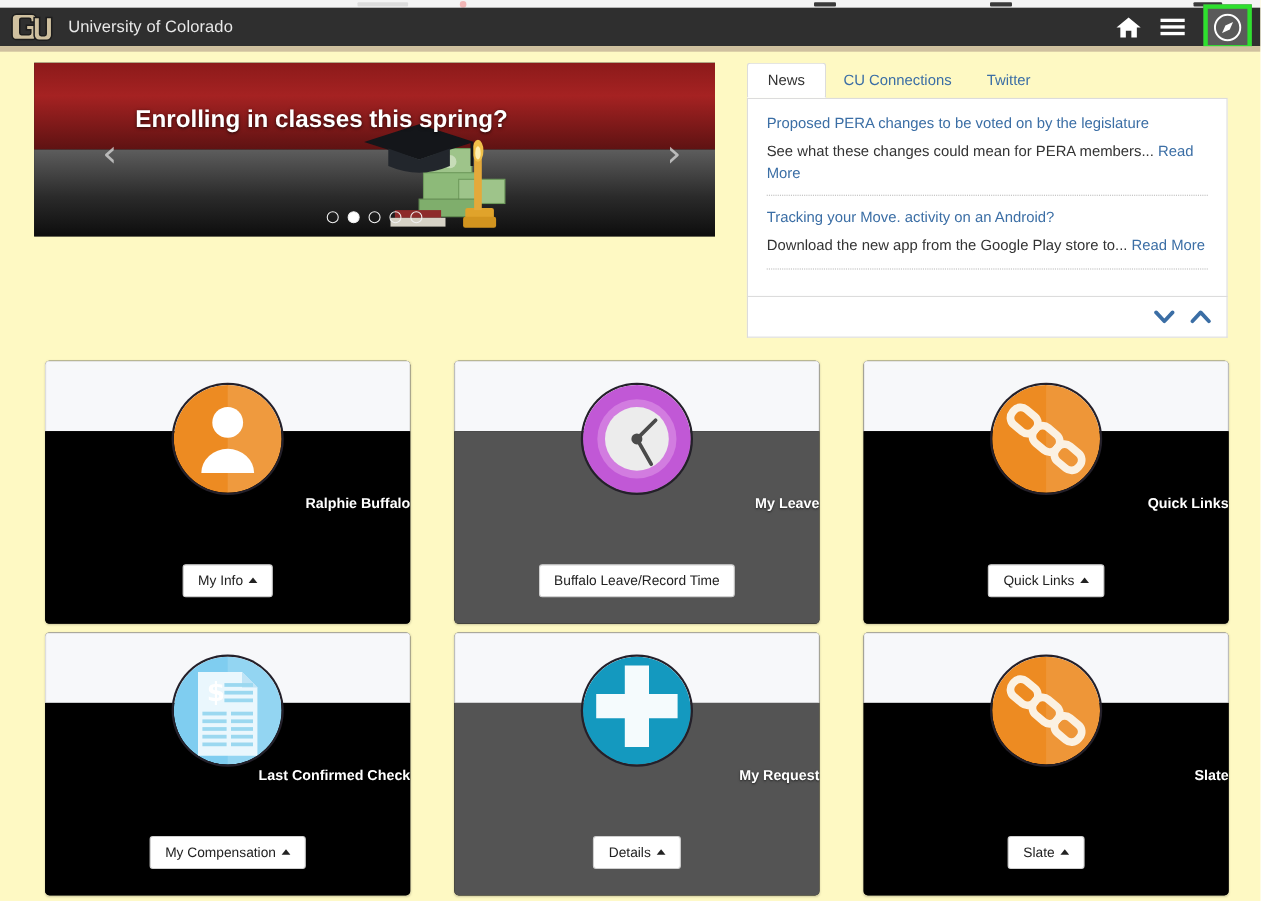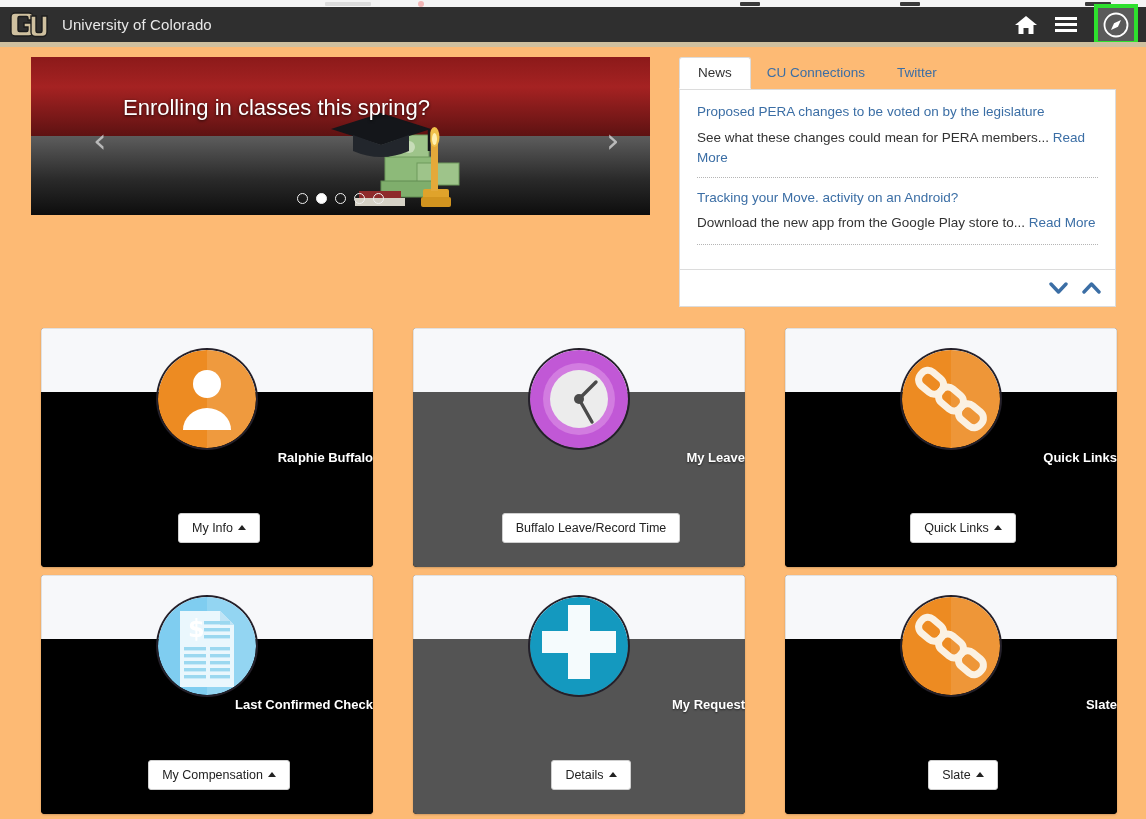--- a/index.html
+++ b/index.html
@@ -6,21 +6,21 @@
     margin: 0;
     padding: 0;
     background: #ffffff;
     font-family: "Liberation Sans", sans-serif;
   }
   #page {
     position: relative;
     width: 1146px;
     height: 819px;
     overflow: hidden;
-    background: #fdba74;
+    background: #fef9c3;
   }
 
   
   .browser-sliver {
     position: absolute;
     left: 0; top: 0;
     width: 1146px; height: 7px;
     background: #f4f4f4;
     border-bottom: 1px solid #e3e3e3;
   }
@@ -116,21 +116,21 @@
   }
   .carousel-caption {
     position: absolute;
     left: 92px; top: 38px;
     width: 460px;
     z-index: 4;
   }
   .carousel-title {
     color: #ffffff;
     font-size: 22px;
-    font-weight: normal;
+    font-weight: bold;
     text-shadow: 0 1px 3px rgba(0,0,0,.75);
     line-height: 1.15;
   }
   .carousel-sub {
     color: #ffffff;
     font-size: 13.5px;
     font-weight: bold;
     margin-top: 10px;
     line-height: 1.5;
     text-shadow: 0 1px 3px rgba(0,0,0,.8);
@@ -282,21 +282,21 @@
     width: 332px;
     text-align: right;
     color: #ffffff;
     font-size: 13px;
     font-weight: bold;
     z-index: 4;
     text-shadow: 0 1px 2px rgba(0,0,0,.6);
   }
   .tile-btn-wrap {
     position: absolute;
-    left: 12px; bottom: 24px;
+    left: 0; bottom: 24px;
     width: 332px;
     text-align: center;
     z-index: 4;
     margin-top: 32px;
   }
   .tile-btn {
     display: inline-block;
     background: #ffffff;
     color: #222222;
     font-size: 12.5px;

